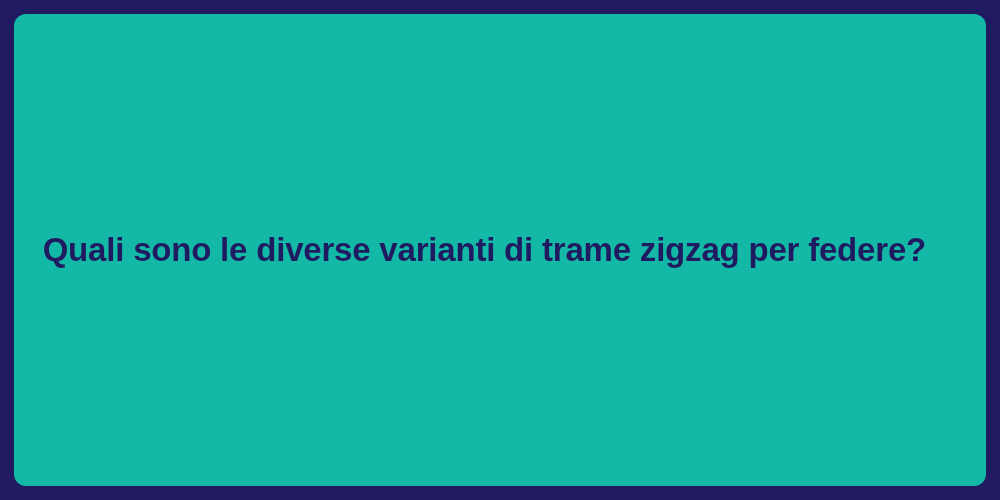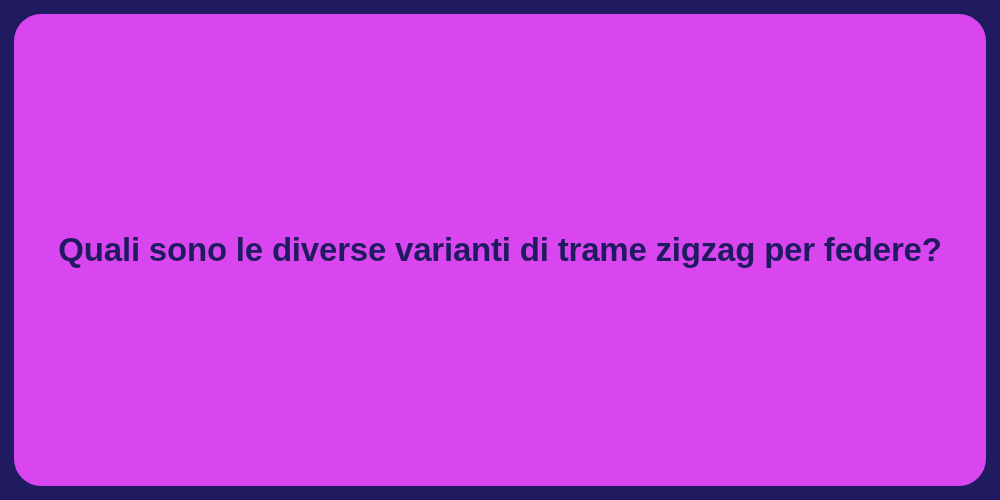--- a/index.html
+++ b/index.html
@@ -23,25 +23,25 @@
     height: 500px;
     background: #201a60;
     padding: 14px;
   }
 
   
   .card-panel {
     box-sizing: border-box;
     width: 100%;
     height: 100%;
-    background: #d946ef;
-    border-radius: 27px;
+    background: #14b8a6;
+    border-radius: 12px;
     display: flex;
     align-items: center;
-    justify-content: center;
+    justify-content: flex-end;
     padding: 0 60px;
   }
 
   .question-text {
     margin: 0;
     font-family: "Liberation Sans", sans-serif;
     font-size: 33px;
     font-weight: 700;
     line-height: 1.32;
     letter-spacing: -0.2px;

